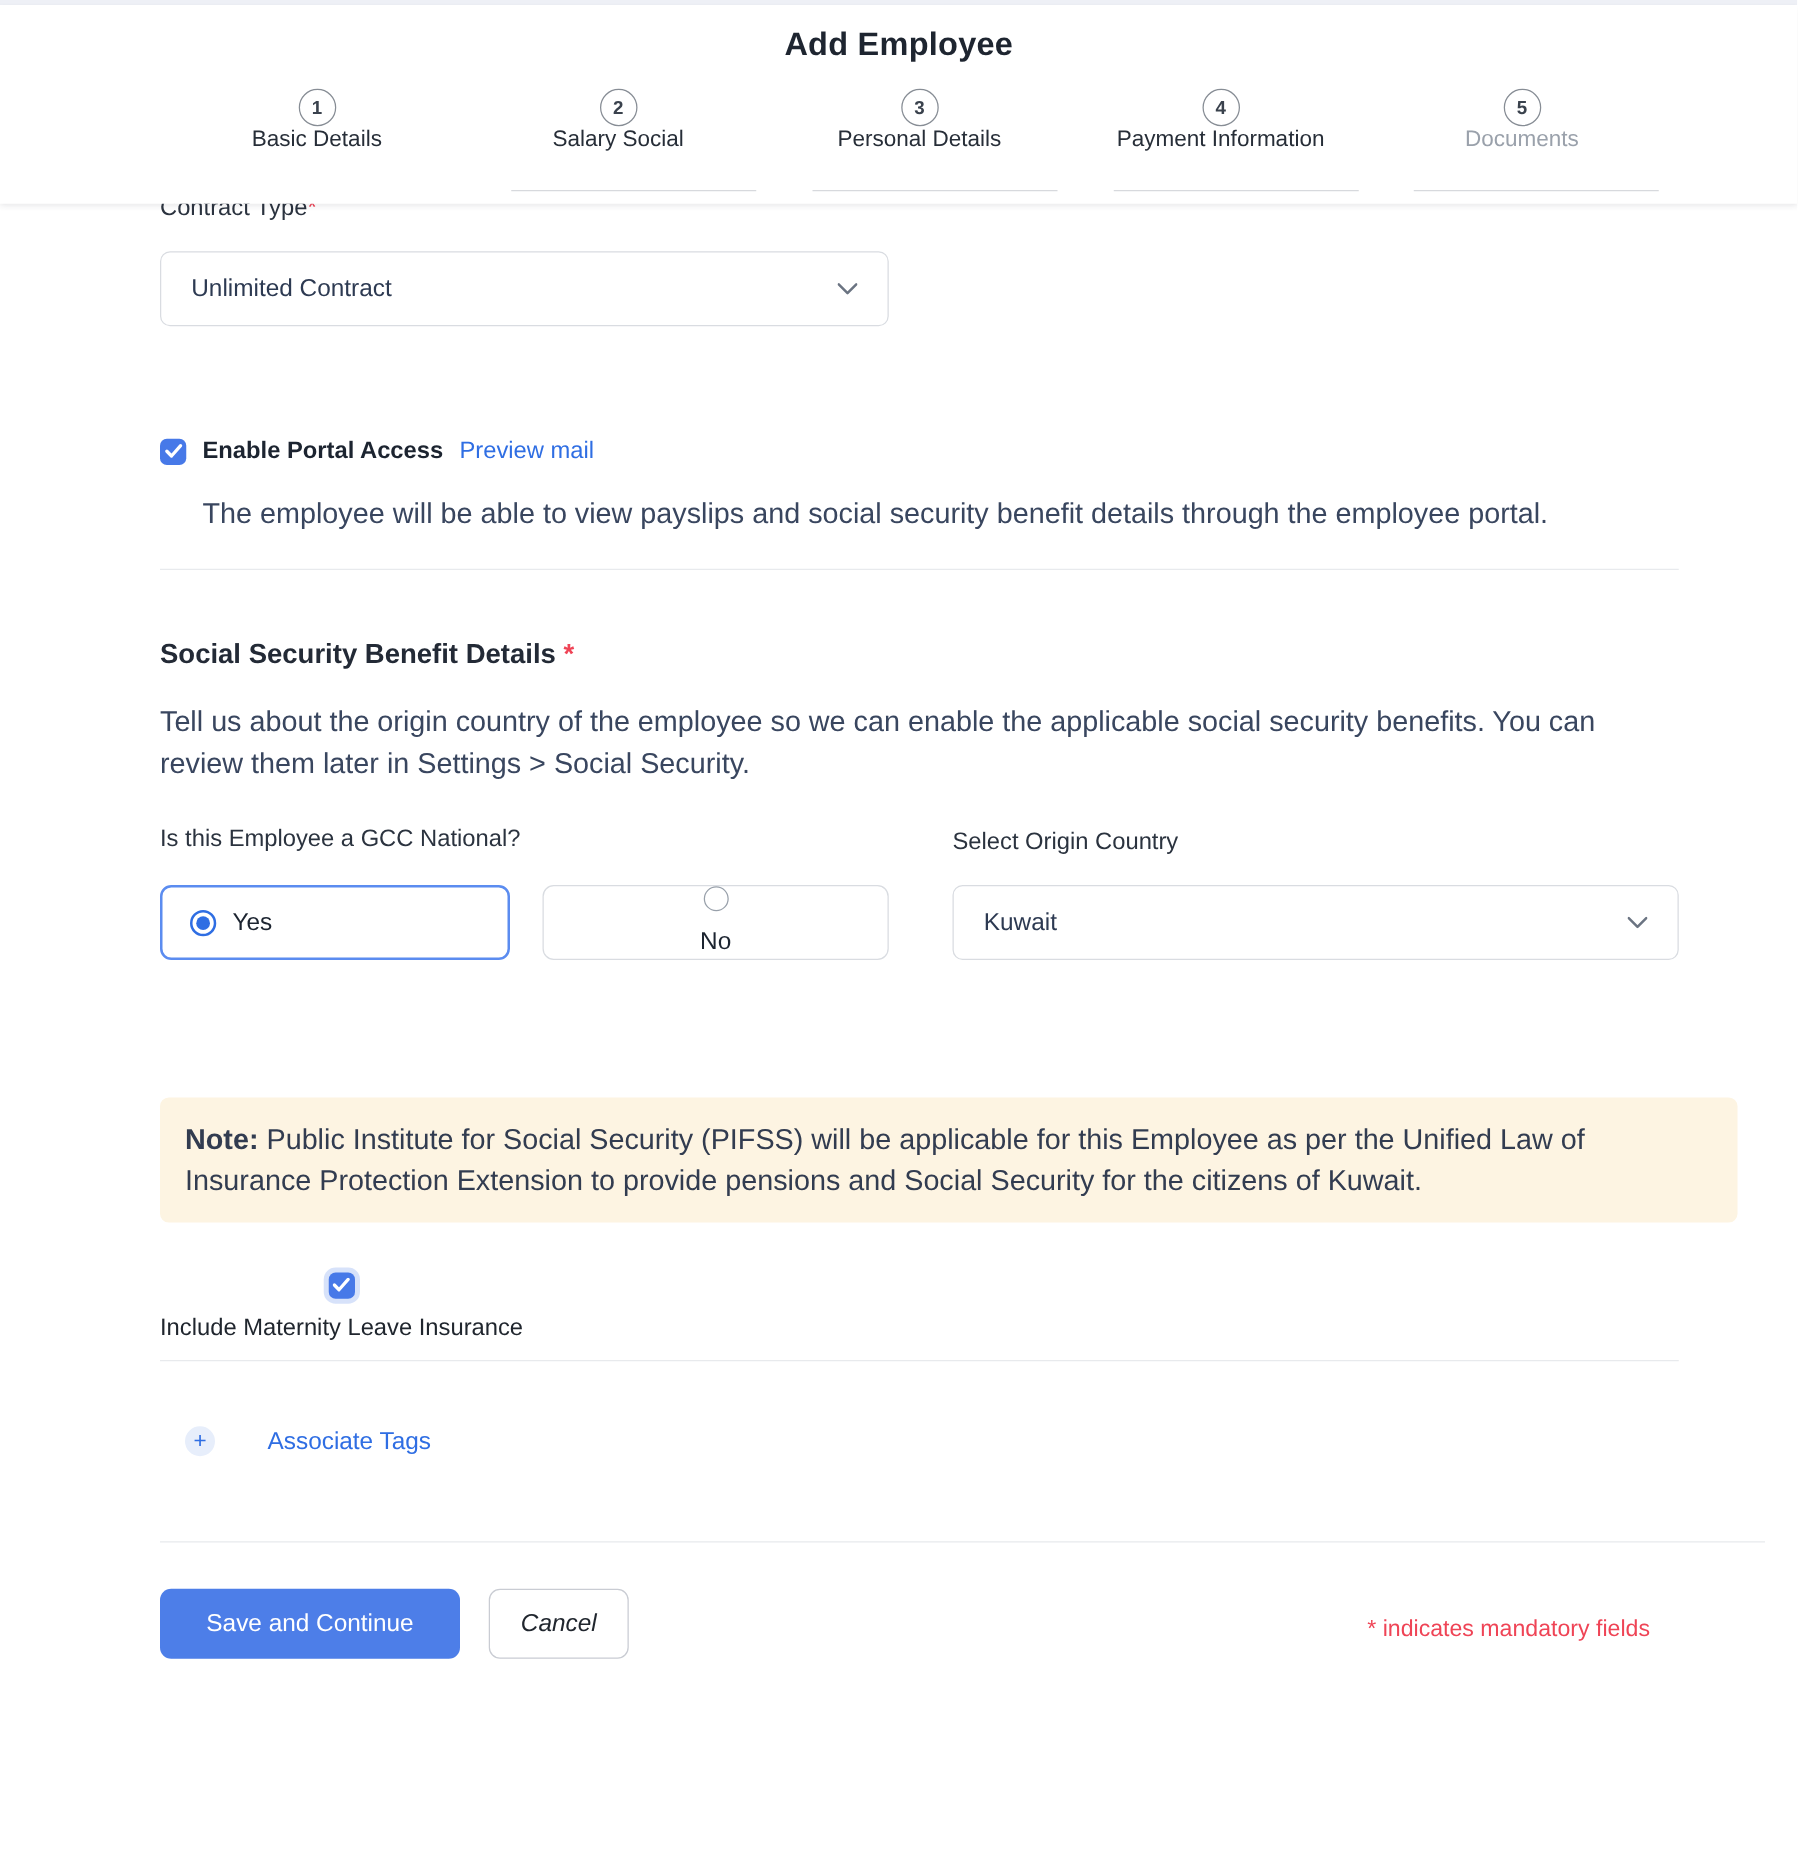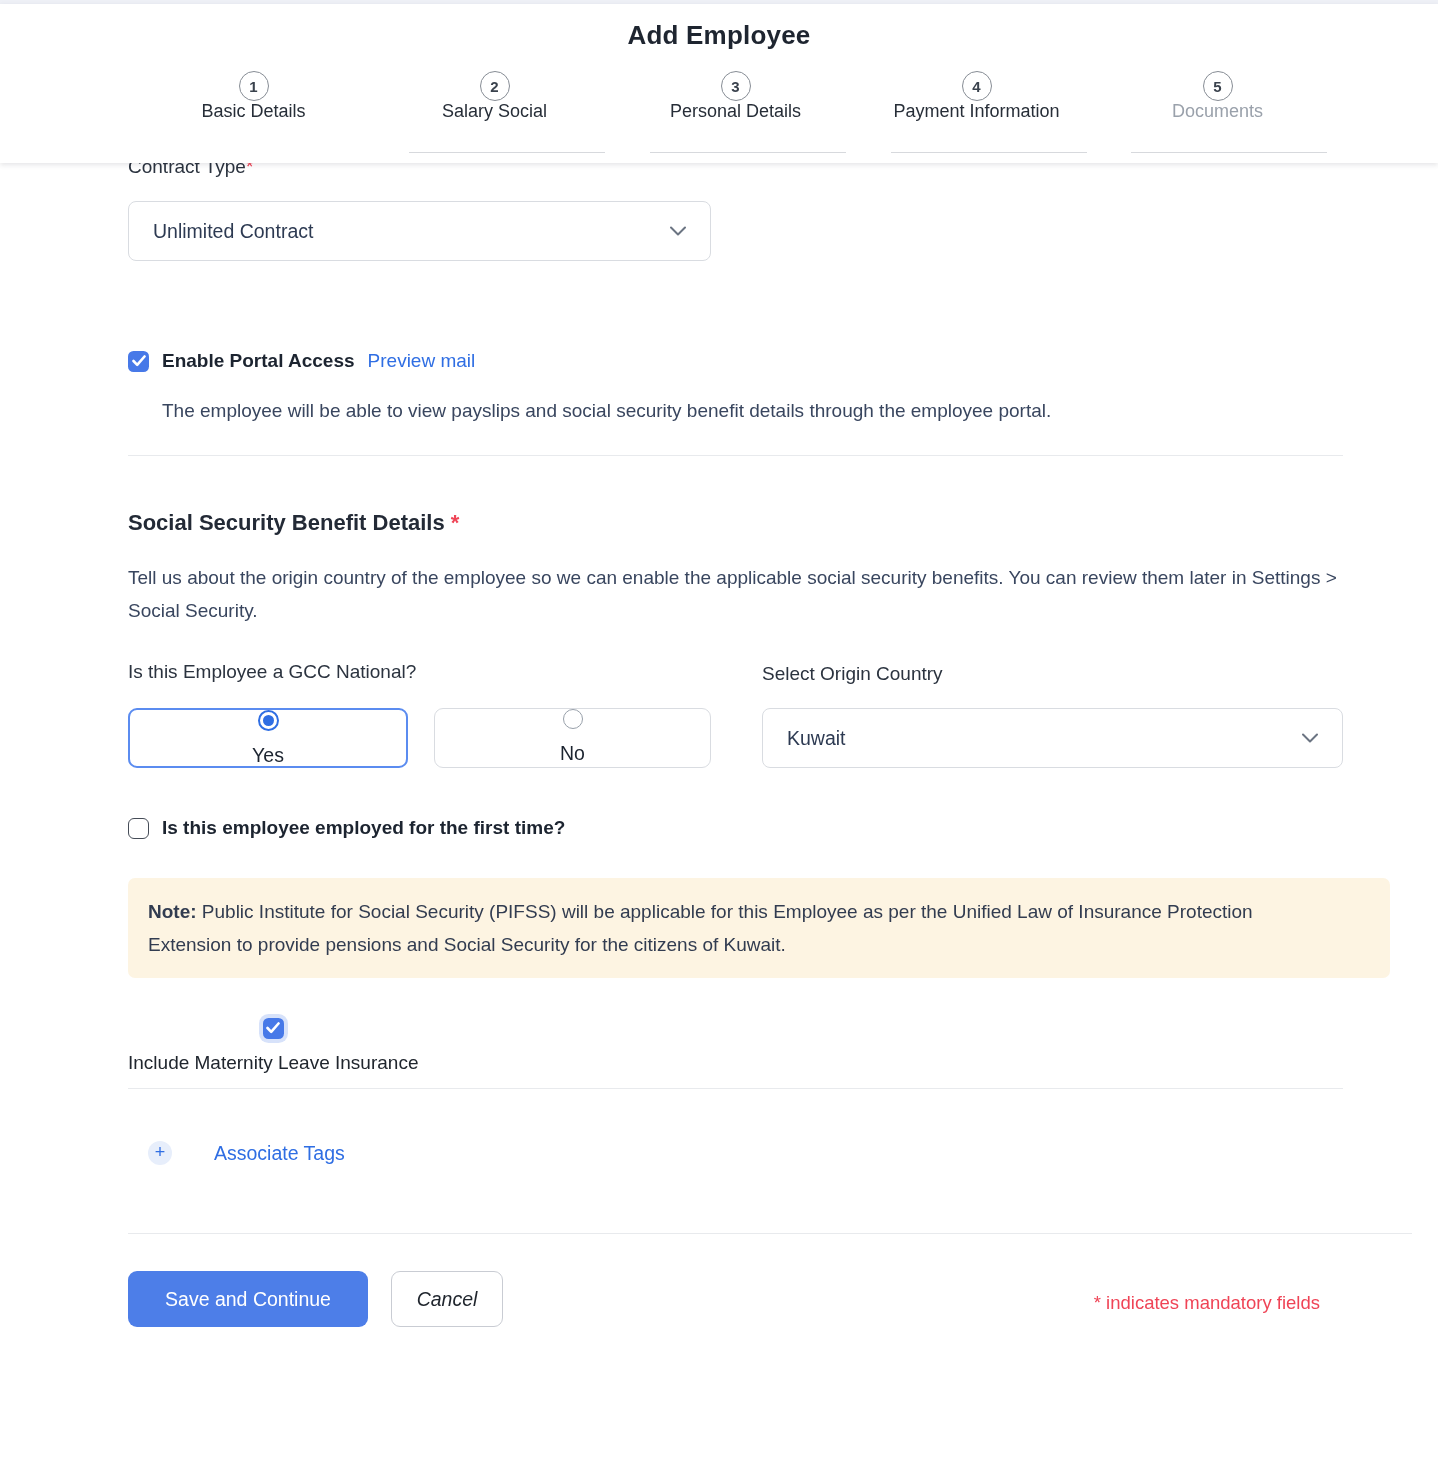--- a/index.html
+++ b/index.html
@@ -40,21 +40,21 @@
   .cbx.checked { background:#4779e8; }
   .cbx.checked svg { position:absolute; top:4px; left:3.5px; }
   .cbx.unchecked { background:#fff; border:1.5px solid #454c57; border-radius:6px; }
   .cbx.halo { box-shadow:0 0 0 4px rgba(73,122,233,.22); }
   .cbx-row { position:absolute; display:flex; align-items:center; gap:13px; }
   .cbx-label { font-size:19px; font-weight:700; color:#1c2430; cursor:default; }
   .cbx-label.med { font-weight:400; color:#20262e; }
 
   .link { color:#2f6ee3; font-size:19px; cursor:pointer; }
 
-  .body-text { font-size:19px; color:#39465f; line-height:33px; }
+  .body-text { font-size:23px; color:#39465f; line-height:33px; }
 
   .section-heading { font-size:22px; font-weight:700; color:#232a36; }
 
   
   .radio-card { position:absolute; height:60px; background:#fff; border:1px solid #d9dce1;
                 border-radius:9px; display:flex; align-items:center; padding:0 22px; gap:13px; cursor:pointer; }
   .radio-card.selected { border:2px solid #5b8cf0; }
   .radio { width:21px; height:21px; border-radius:50%; position:relative; flex:0 0 auto; }
   .radio.on { border:2px solid #2f6ee3; }
   .radio.on::after { content:""; position:absolute; top:3px; left:3px; width:11px; height:11px;
@@ -150,42 +150,38 @@
 
   <div class="section-heading" style="position:absolute;left:128px;top:510px;">
     <span>Social Security Benefit Details</span> <span class="req">*</span>
   </div>
 
   <div class="body-text" style="position:absolute;left:128px;top:561px;width:1215px;">Tell us about the origin country of the employee so we can enable the applicable social security benefits. You can review them later in Settings &gt; Social Security.</div>
 
   <div class="field-label" style="position:absolute;left:128px;top:661px;">Is this Employee a GCC National?</div>
   <div class="field-label" style="position:absolute;left:762px;top:663px;">Select Origin Country</div>
 
-  <div class="radio-card selected" style="left:128px;top:708px;width:280px;flex-direction:column;">
+  <div class="radio-card selected" style="left:128px;top:708px;width:280px;">
     <span class="radio on"></span>
     <span class="rc-label">Yes</span>
   </div>
   <div class="radio-card" style="left:434px;top:708px;width:277px;flex-direction:column;">
     <span class="radio off"></span>
     <span class="rc-label">No</span>
   </div>
 
   <div class="selectbox" style="left:762px;top:708px;width:581px;">
     <span>Kuwait</span>
     <span class="chev">
       <svg width="16" height="10" viewBox="0 0 16 10">
           <polyline points="1,1.5 8,8.5 15,1.5" fill="none" stroke="#6b7482" stroke-width="2" stroke-linecap="round" stroke-linejoin="round"></polyline>
         </svg>
     </span>
   </div>
 
-  <div class="cbx-row" style="left:128px;top:817px;">
-    <div class="cbx unchecked"></div>
-    <div class="cbx-label">Is this employee employed for the first time?</div>
-  </div>
 
   <div class="note-box">
     <div class="body-text"><span class="note-bold">Note:</span><span> Public Institute for Social Security (PIFSS) will be applicable for this Employee as per the Unified Law of Insurance Protection Extension to provide pensions and Social Security for the citizens of Kuwait.</span></div>
   </div>
 
   <div class="cbx-row" style="left:128px;top:1018px;flex-direction:column;">
     <div class="cbx checked halo">
       <svg width="14" height="12" viewBox="0 0 14 12">
           <polyline points="1.5,6 5.2,9.8 12.5,1.5" fill="none" stroke="#ffffff" stroke-width="2.6" stroke-linecap="round" stroke-linejoin="round"></polyline>
         </svg>

